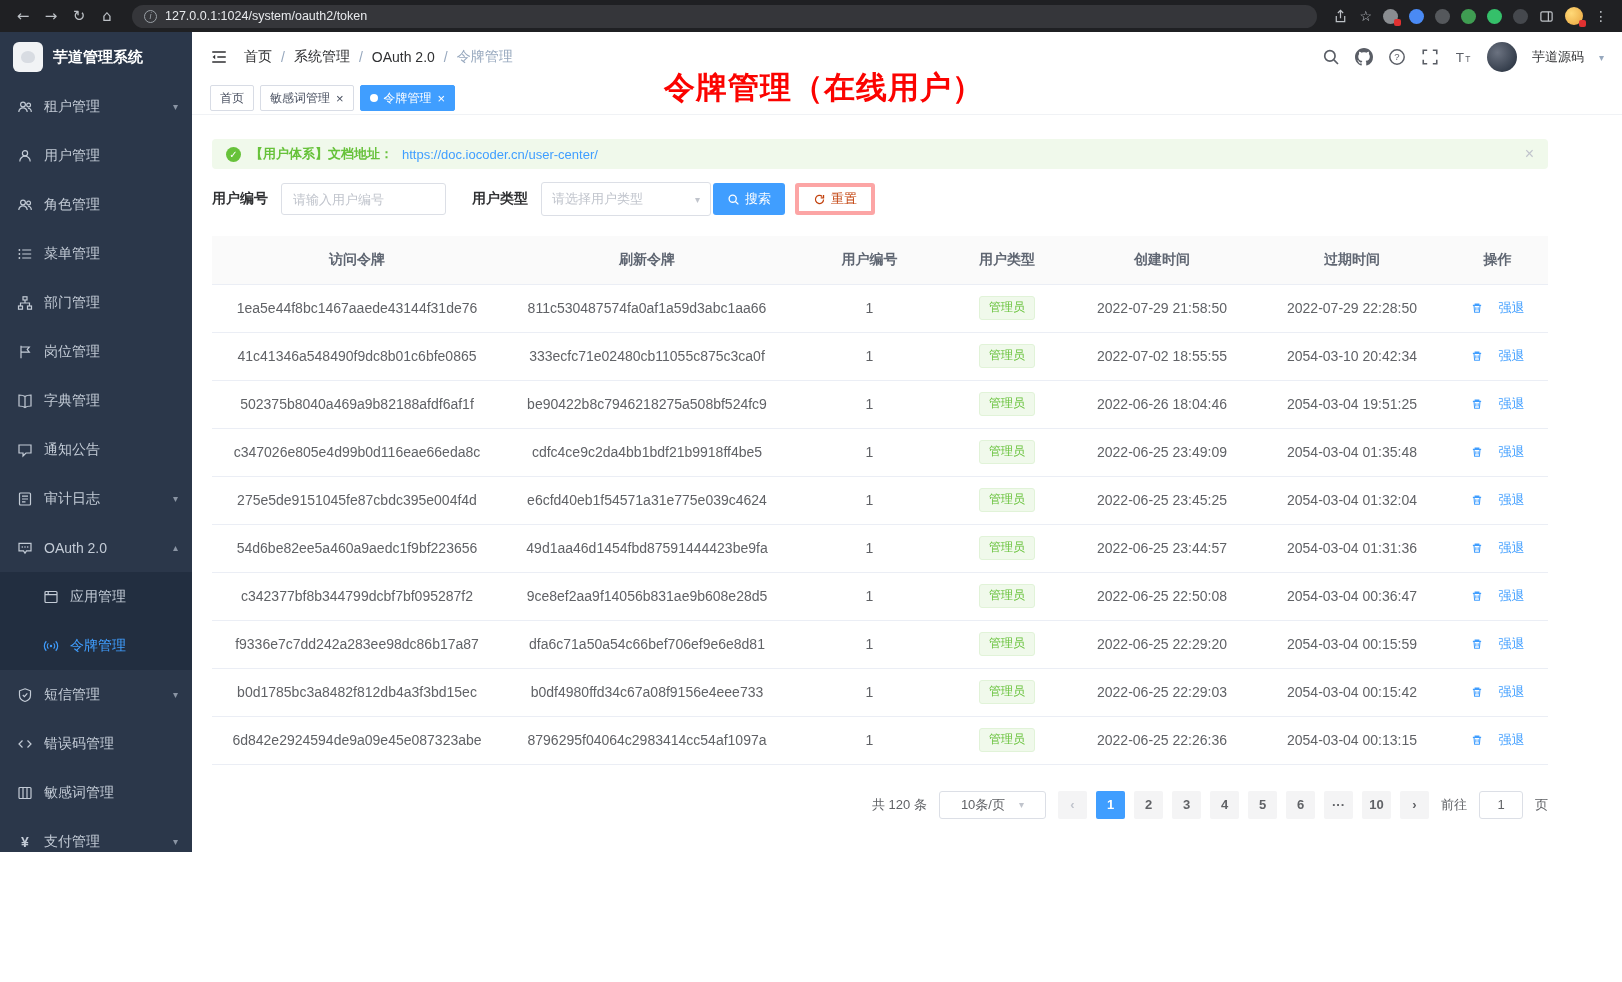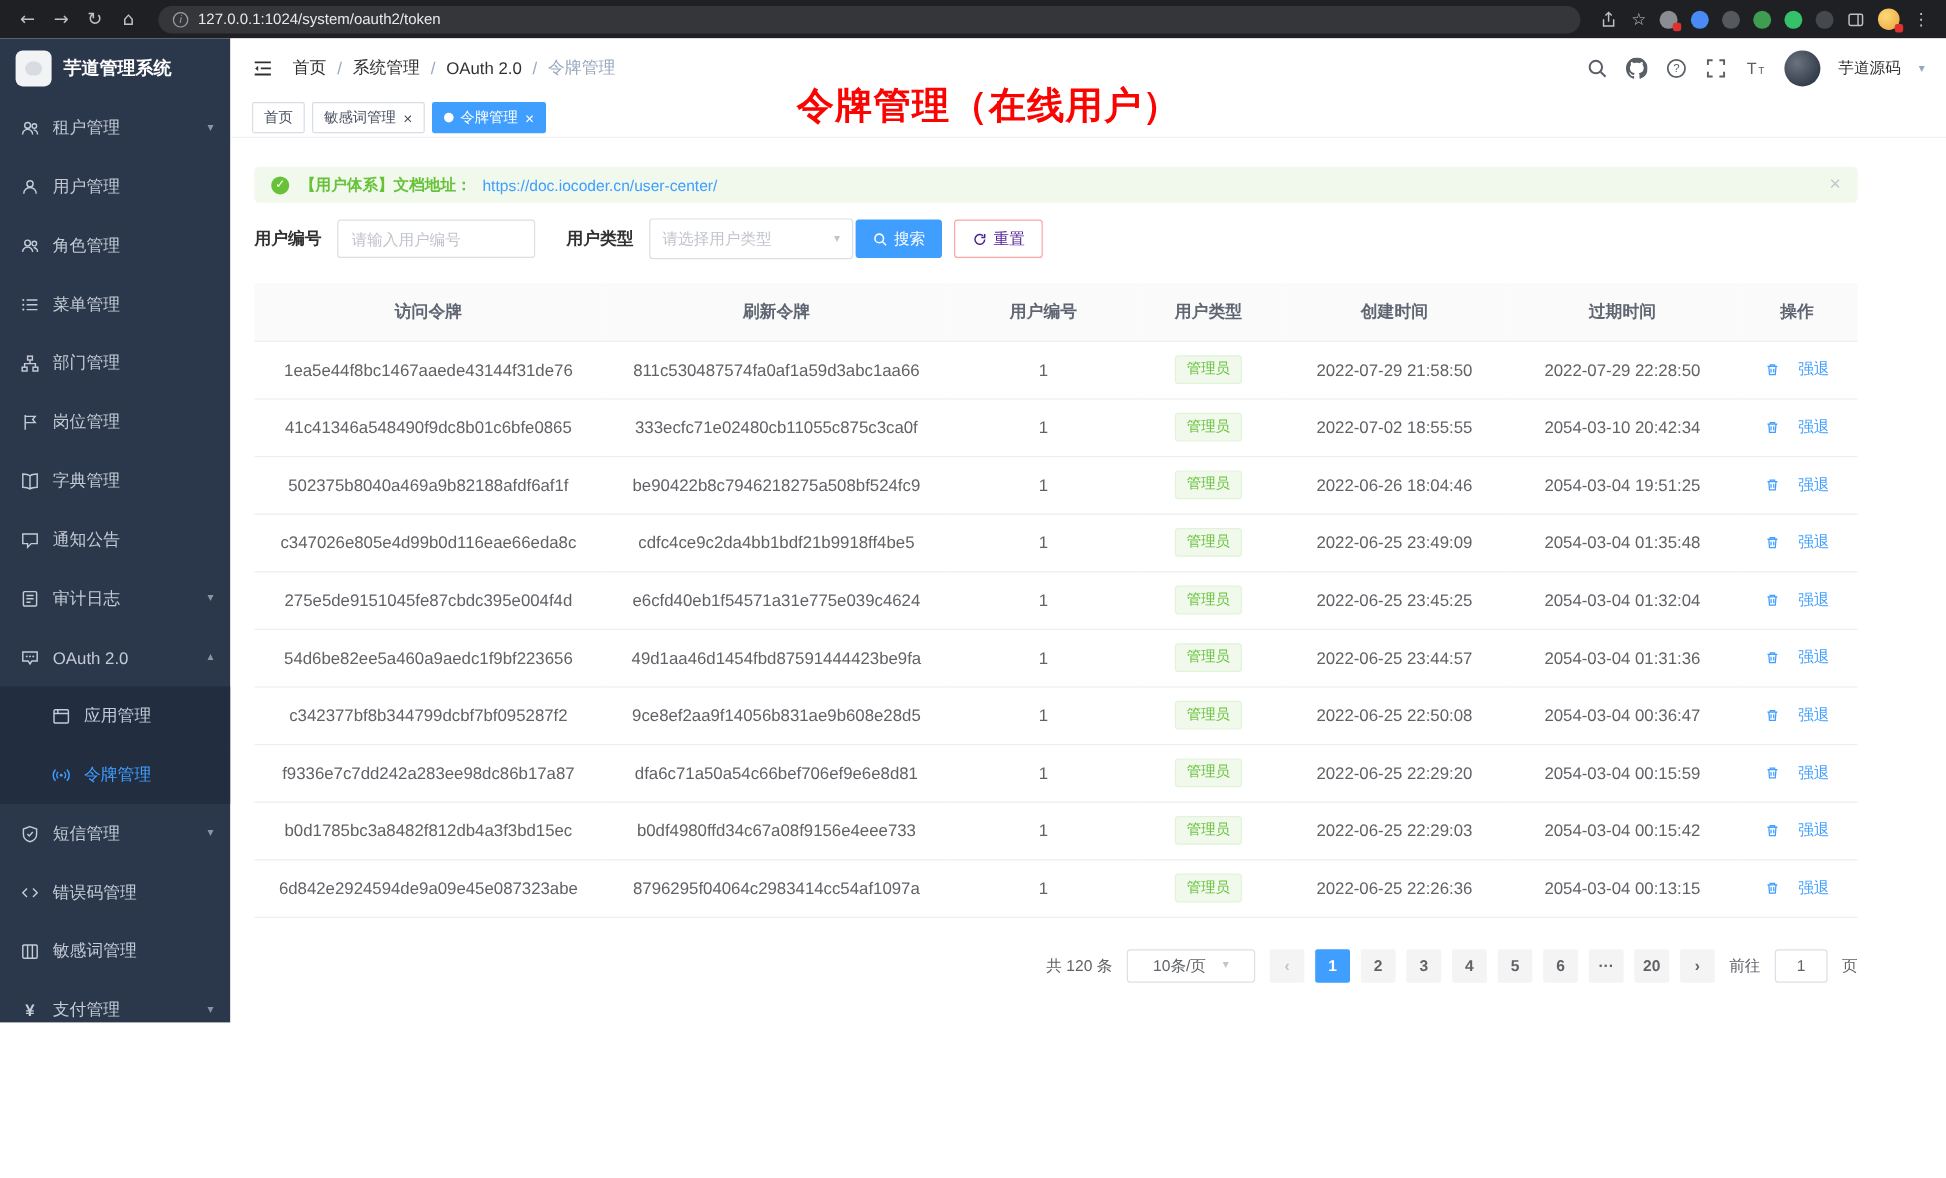--- a/index.html
+++ b/index.html
@@ -68,21 +68,21 @@
   .f-label{font-size:14px;font-weight:bold;color:#303133;margin-right:13px;white-space:nowrap}
   .f-input{width:165px;height:32px;border:1px solid #dcdfe6;border-radius:3px;padding:0 11px;font-size:13px;color:#606266;outline:none;background:#fff;font-family:inherit}
   .f-input::placeholder{color:#c0c4cc}
   .f-gap{width:26px}
   .f-select{width:170px;height:32px;border:1px solid #dcdfe6;border-radius:3px;display:flex;align-items:center;justify-content:space-between;padding:16px 10px;background:#fff}
   .f-select .ph{color:#c0c4cc;font-size:13px}
   .f-select .caret{color:#c0c4cc;font-size:10px}
   .btns{display:flex;gap:10px;margin-left:2px}
   .btn{height:32px;padding:0 14px;border-radius:3px;font-size:13px;display:inline-flex;align-items:center;gap:5px;border:none;font-family:inherit}
   .btn-primary{background:#409eff;color:#fff}
-  .btn-plain{background:#fff;border:1px solid #fca5a5;color:#4c1d95}
+  .btn-plain{background:#fff;border:4px solid #fca5a5;color:#c2410c}
   .btn svg{width:13px;height:13px}
 
   table{width:100%;border-collapse:collapse;table-layout:fixed}
   thead th{height:48px;font-size:14px;color:#5f6672;font-weight:bold;background:#fafafa;border-bottom:1px solid #ebeef5;text-align:center;white-space:nowrap}
   tbody td{height:48px;font-size:14px;color:#606266;text-align:center;border-bottom:1px solid #ebeef5;white-space:nowrap;overflow:hidden}
   .badge-success{display:inline-block;padding:3px 9px;font-size:12px;color:#67c23a;background:#f0f9eb;border:1px solid #e1f3d8;border-radius:3px;line-height:1.3}
   .action-link{color:#409eff;font-size:13px;display:inline-flex;align-items:center;gap:16px;text-decoration:none}
   .action-link svg{width:12px;height:12px}
 
   
@@ -586,21 +586,21 @@
         </div>
         <div class="pg-pages" id="pages" data-interactable="false">
             <button class="pg-btn pg-prev" data-interactable="true">‹</button>
             <button class="pg-btn active" data-interactable="true">1</button>
             <button class="pg-btn" data-interactable="true">2</button>
             <button class="pg-btn" data-interactable="true">3</button>
             <button class="pg-btn" data-interactable="true">4</button>
             <button class="pg-btn" data-interactable="true">5</button>
             <button class="pg-btn" data-interactable="true">6</button>
             <button class="pg-btn" data-interactable="true">···</button>
-            <button class="pg-btn" data-interactable="true">20</button>
+            <button class="pg-btn" data-interactable="true">10</button>
             <button class="pg-btn pg-next" data-interactable="true">›</button>
           </div>
         <span data-interactable="false">前往</span>
         <input class="pg-goto-input" data-interactable="true" value="1" style="">
         <span data-interactable="false">页</span>
       </div>
     </div>
   </div>
 </div>
 

